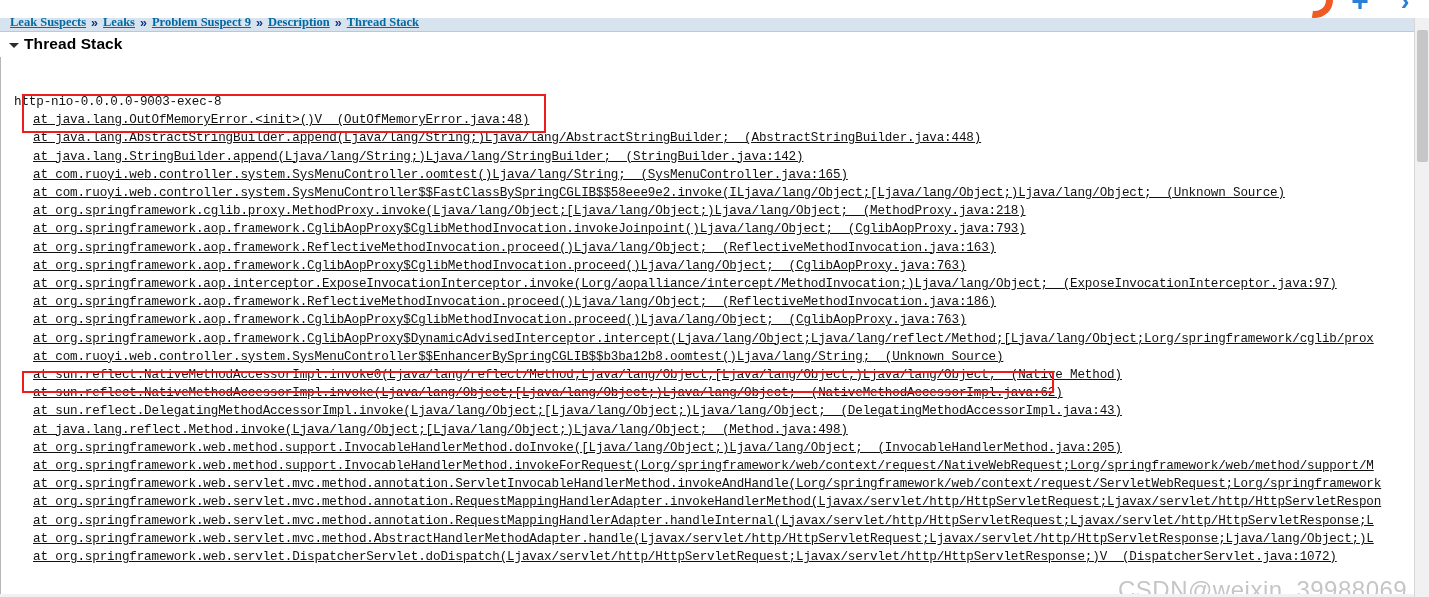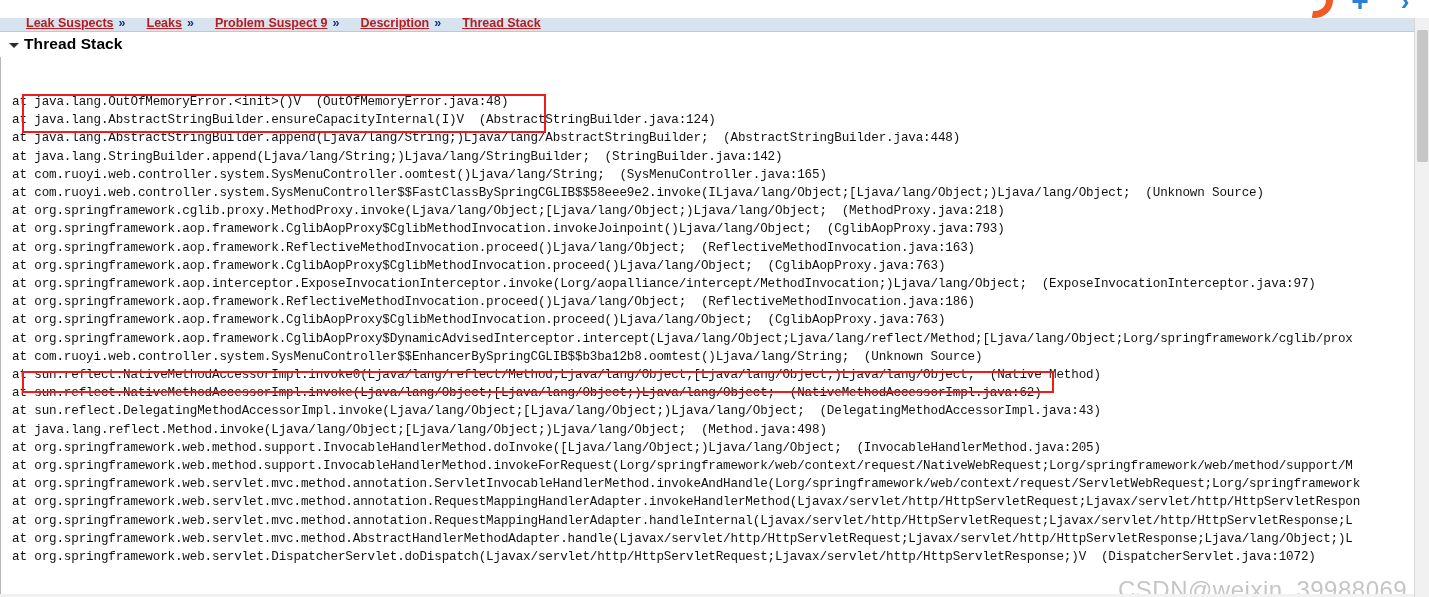--- a/index.html
+++ b/index.html
@@ -76,27 +76,26 @@
     height: 18px;
     background: #d8e3f0;
     border-bottom: 1px solid #b9c9dd;
     display: flex;
     align-items: center;
     padding-left: 10px;
     white-space: nowrap;
     overflow: hidden;
   }
   .bc-link {
-    color: #b91c1c;
+    color: #0369a1;
     font-size: 12.5px;
     font-weight: bold;
     text-decoration: underline;
-    font-family: Liberation Sans, sans-serif;
+    font-family: Liberation Serif, serif;
     cursor: pointer;
-    margin-left: 16px;
   }
   .bc-sep {
     color: #14347e;
     font-size: 12.5px;
     font-weight: bold;
     padding: 0 5px;
     font-family: "Liberation Sans", sans-serif;
   }
 
   
@@ -161,21 +160,22 @@
     color: #111111;
     white-space: pre;
     padding-left: 13px;
     letter-spacing: -0.15px;
   }
   .stack-line.thread-head {
     padding-left: 13px;
     font-weight: normal;
   }
   .stack-line.frame {
-    padding-left: 11px;
+    padding-left: 32px;
+    text-decoration: underline;
   }
 
   
   .red-box {
     position: absolute;
     border: 2px solid #ee1c1c;
     background: transparent;
     pointer-events: none;
     z-index: 20;
   }
@@ -249,23 +249,23 @@
     </div>
 
     <div class="section-title-row">
       <span class="twisty"></span>
       <span class="section-title">Thread Stack</span>
     </div>
 
     <div class="stack-pane">
       <div class="stack-inner" id="stack-inner">
         <div class="stack-spacer"></div>
+        <div class="stack-line thread-head">http-nio-0.0.0.0-9003-exec-8</div>
 
       <div class="stack-line frame">at java.lang.OutOfMemoryError.&lt;init&gt;()V  (OutOfMemoryError.java:48)</div>
-          <div class="stack-line frame">at java.lang.AbstractStringBuilder.ensureCapacityInternal(I)V  (AbstractStringBuilder.java:124)</div>
           <div class="stack-line frame">at java.lang.AbstractStringBuilder.append(Ljava/lang/String;)Ljava/lang/AbstractStringBuilder;  (AbstractStringBuilder.java:448)</div>
           <div class="stack-line frame">at java.lang.StringBuilder.append(Ljava/lang/String;)Ljava/lang/StringBuilder;  (StringBuilder.java:142)</div>
           <div class="stack-line frame">at com.ruoyi.web.controller.system.SysMenuController.oomtest()Ljava/lang/String;  (SysMenuController.java:165)</div>
           <div class="stack-line frame">at com.ruoyi.web.controller.system.SysMenuController$$FastClassBySpringCGLIB$$58eee9e2.invoke(ILjava/lang/Object;[Ljava/lang/Object;)Ljava/lang/Object;  (Unknown Source)</div>
           <div class="stack-line frame">at org.springframework.cglib.proxy.MethodProxy.invoke(Ljava/lang/Object;[Ljava/lang/Object;)Ljava/lang/Object;  (MethodProxy.java:218)</div>
           <div class="stack-line frame">at org.springframework.aop.framework.CglibAopProxy$CglibMethodInvocation.invokeJoinpoint()Ljava/lang/Object;  (CglibAopProxy.java:793)</div>
           <div class="stack-line frame">at org.springframework.aop.framework.ReflectiveMethodInvocation.proceed()Ljava/lang/Object;  (ReflectiveMethodInvocation.java:163)</div>
           <div class="stack-line frame">at org.springframework.aop.framework.CglibAopProxy$CglibMethodInvocation.proceed()Ljava/lang/Object;  (CglibAopProxy.java:763)</div>
           <div class="stack-line frame">at org.springframework.aop.interceptor.ExposeInvocationInterceptor.invoke(Lorg/aopalliance/intercept/MethodInvocation;)Ljava/lang/Object;  (ExposeInvocationInterceptor.java:97)</div>
           <div class="stack-line frame">at org.springframework.aop.framework.ReflectiveMethodInvocation.proceed()Ljava/lang/Object;  (ReflectiveMethodInvocation.java:186)</div>

